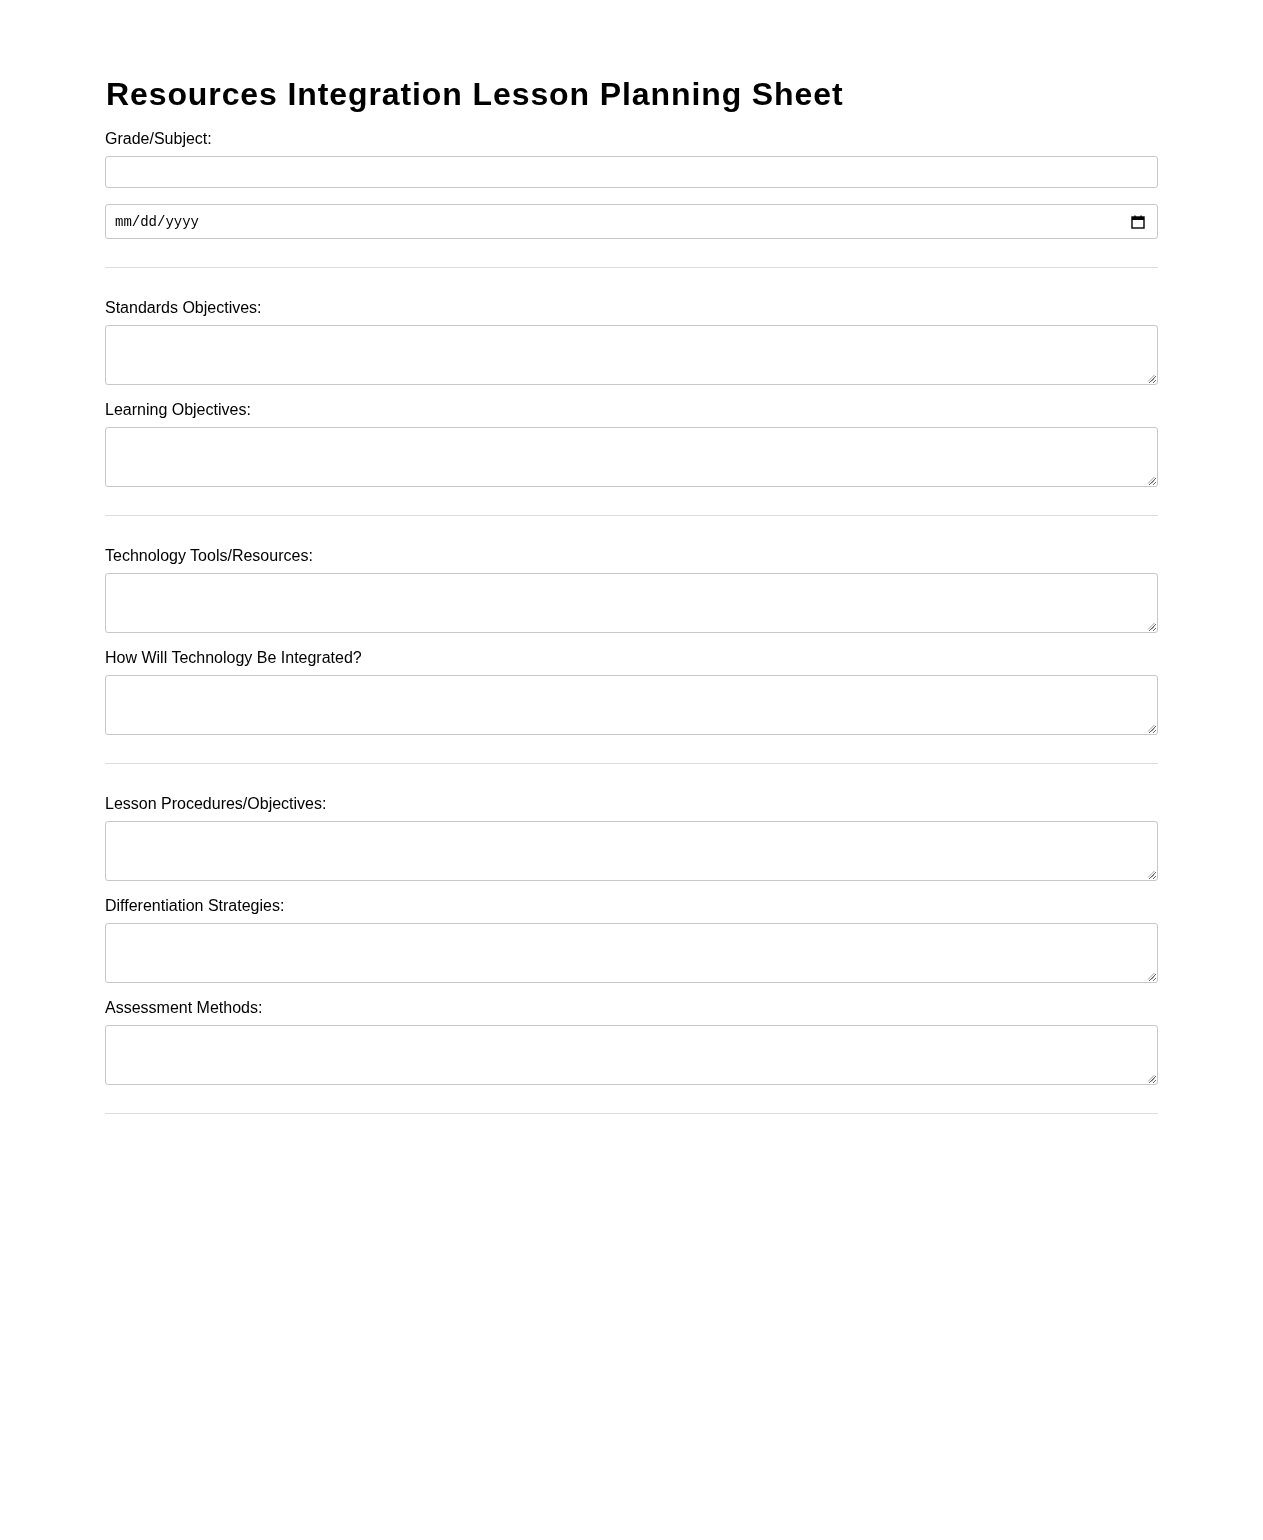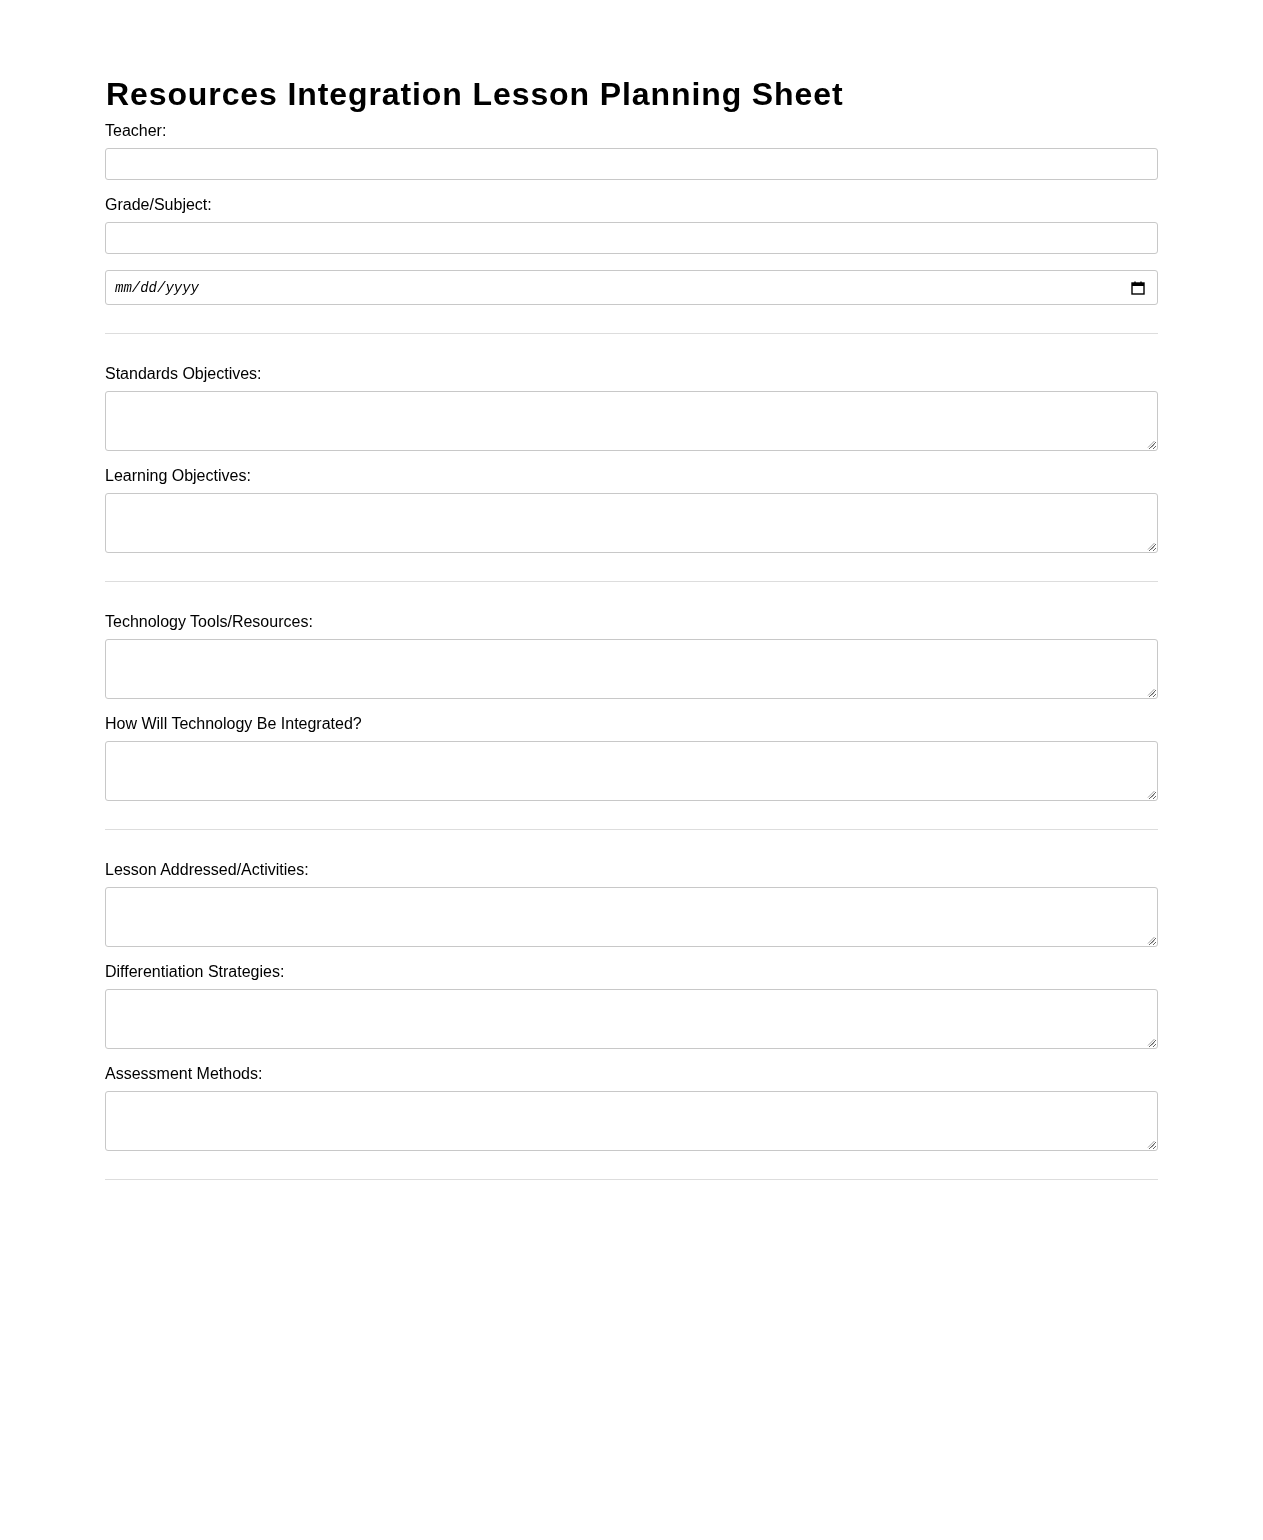--- a/index.html
+++ b/index.html
@@ -54,21 +54,20 @@
       outline: none;
     }
     .date-wrap {
       position: relative;
       box-sizing: border-box;
       width: 1053px;
       height: 35px;
       border: 1px solid #c8c8c8;
       border-radius: 3px;
       background: #ffffff;
-      font-style: italic;
     }
     .date-wrap .date-text {
       position: absolute;
       left: 9px;
       top: 8px;
       font-family: "Liberation Mono", monospace;
       font-size: 14px;
       line-height: 18px;
       color: #000000;
       letter-spacing: 0px;
@@ -116,24 +115,20 @@
       width: 1053px;
     }
   </style>
 </head>
 <body>
 
 <div class="page">
 
   <h1>Resources Integration Lesson Planning Sheet</h1>
 
-  <div class="field" style="margin-top:8px;">
-    <label>Teacher:</label>
-    <input type="text" placeholder="" style="">
-  </div>
 
   <div class="field" style="margin-top:16px;">
     <label>Grade/Subject:</label>
     <input type="text" placeholder="" style="">
   </div>
 
   <div class="field" style="margin-top:16px;">
     <div class="date-wrap">
       <span class="date-text">mm/dd/yyyy</span>
       <svg class="cal-icon" viewBox="0 0 14 14">
@@ -190,21 +185,21 @@
       <svg class="grip" viewBox="0 0 8 8">
         <line x1="7.5" y1="1" x2="1" y2="7.5" stroke="#888" stroke-width="0.8"></line>
         <line x1="7.5" y1="4.5" x2="4.5" y2="7.5" stroke="#888" stroke-width="0.8"></line>
       </svg>
     </div>
   </div>
 
   <hr class="divider" style="margin-top:28px;">
 
   <div class="field" style="margin-top:31px;">
-    <label>Lesson Addressed/Activities:</label>
+    <label>Lesson Procedures/Objectives:</label>
     <div class="ta-wrap">
       <textarea style=""></textarea>
       <svg class="grip" viewBox="0 0 8 8">
         <line x1="7.5" y1="1" x2="1" y2="7.5" stroke="#888" stroke-width="0.8"></line>
         <line x1="7.5" y1="4.5" x2="4.5" y2="7.5" stroke="#888" stroke-width="0.8"></line>
       </svg>
     </div>
   </div>
 
   <div class="field" style="margin-top:16px;">

